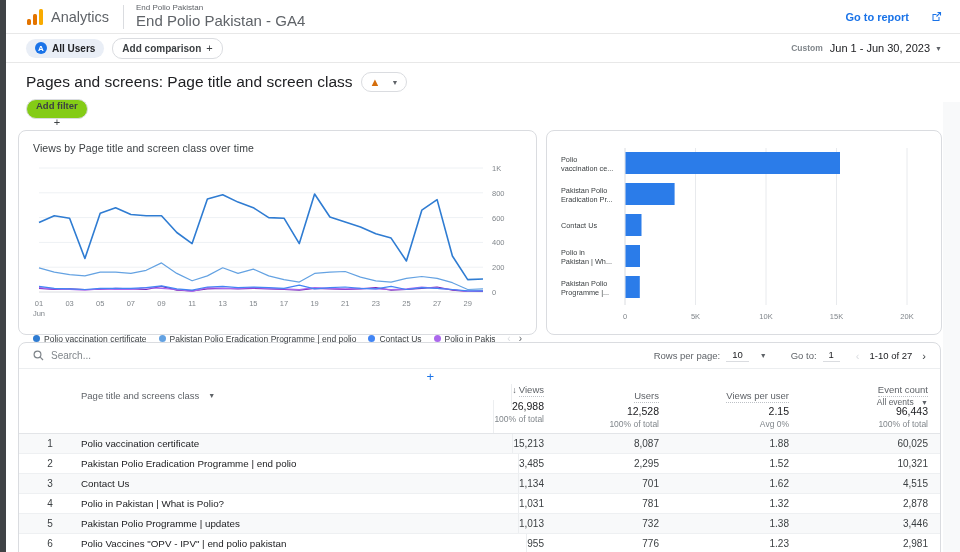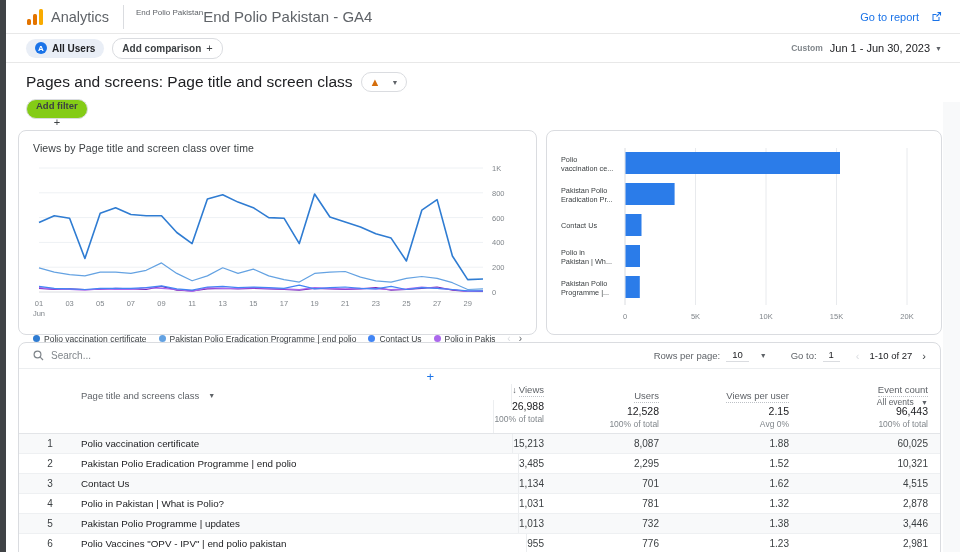--- a/index.html
+++ b/index.html
@@ -7,25 +7,25 @@
   .screen{position:relative;width:960px;height:552px;background:#fff;}
   .left-edge{position:absolute;left:0;top:0;width:6px;height:552px;background:#404346;z-index:5;}
   .right-strip{position:absolute;right:0;top:102px;width:17px;height:450px;background:#f8f9fa;z-index:4;}
   .content{position:absolute;left:6px;top:0;width:954px;height:540px;}
 
   
   .topbar{height:33px;display:flex;align-items:center;padding:0 18px 0 20px;border-bottom:1px solid #e8e8e8;}
   .ga-logo{display:inline-flex;margin-right:7px;}
   .app-name{font-size:14.5px;color:#5f6368;margin-right:14px;}
   .tb-div{width:1px;height:24px;background:#dadce0;margin-right:12px;}
-  .prop{display:flex;flex-direction:row;line-height:1.15;}
+  .prop{display:flex;flex-direction:column;line-height:1.15;}
   .prop-label{font-size:8px;color:#5f6368;}
   .prop-name{font-size:15px;color:#5f6368;}
   .spacer{flex:1;}
-  .go-report{display:flex;align-items:center;gap:12px;font-size:11px;font-weight:400;color:#1a73e8;cursor:pointer;text-align:right;}
+  .go-report{display:flex;align-items:center;gap:22px;font-size:11px;font-weight:700;color:#1a73e8;cursor:pointer;text-align:right;}
 
   
   .toolbar{height:28px;display:flex;align-items:center;padding:0 18px 0 20px;border-bottom:1px solid #e8e8e8;}
   .chip{display:inline-flex;align-items:center;gap:5px;height:19px;padding:0 9px;border-radius:10px;
     font-size:10px;font-weight:700;color:#202124;}
   .chip.filled{background:#e9eef6;}
   .chip.outline{border:1px solid #dadce0;color:#3c4043;margin-left:8px;background:#fff;}
   .chip .avatar{width:12px;height:12px;border-radius:50%;background:#1a73e8;color:#fff;font-size:8px;
     display:inline-flex;align-items:center;justify-content:center;font-weight:700;}
   .plus{color:#3c4043;font-size:11px;font-weight:400;}

